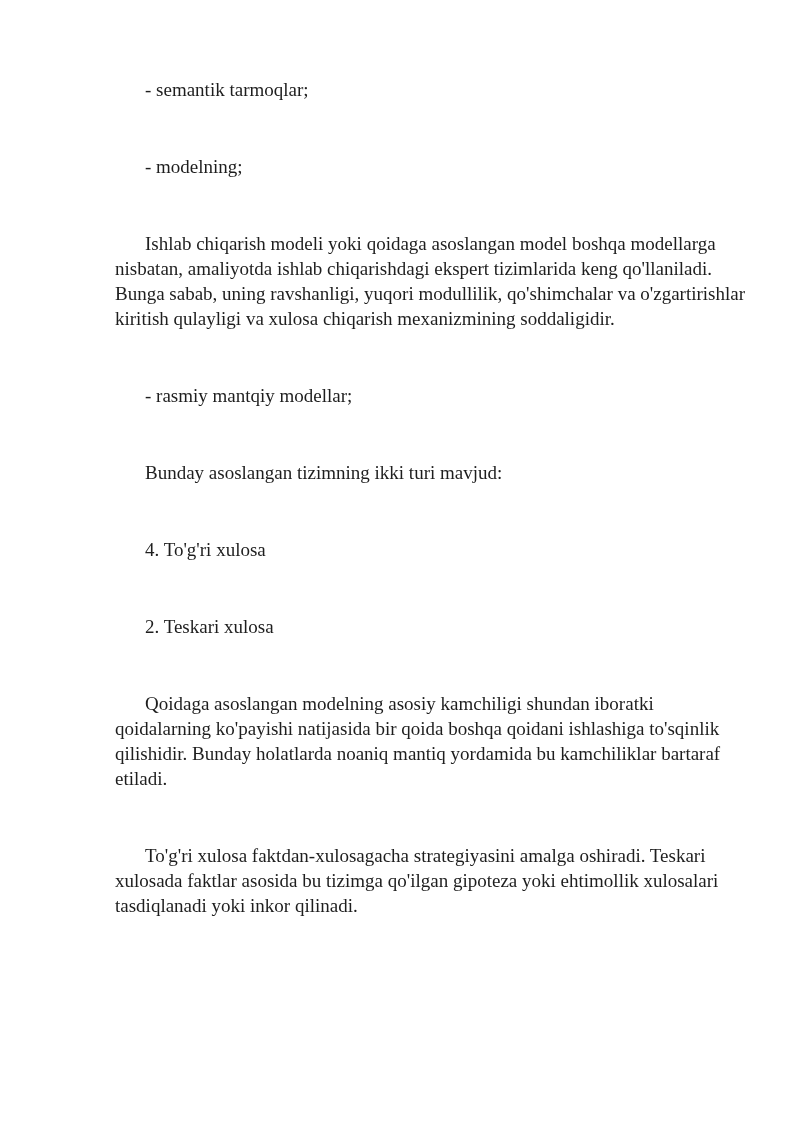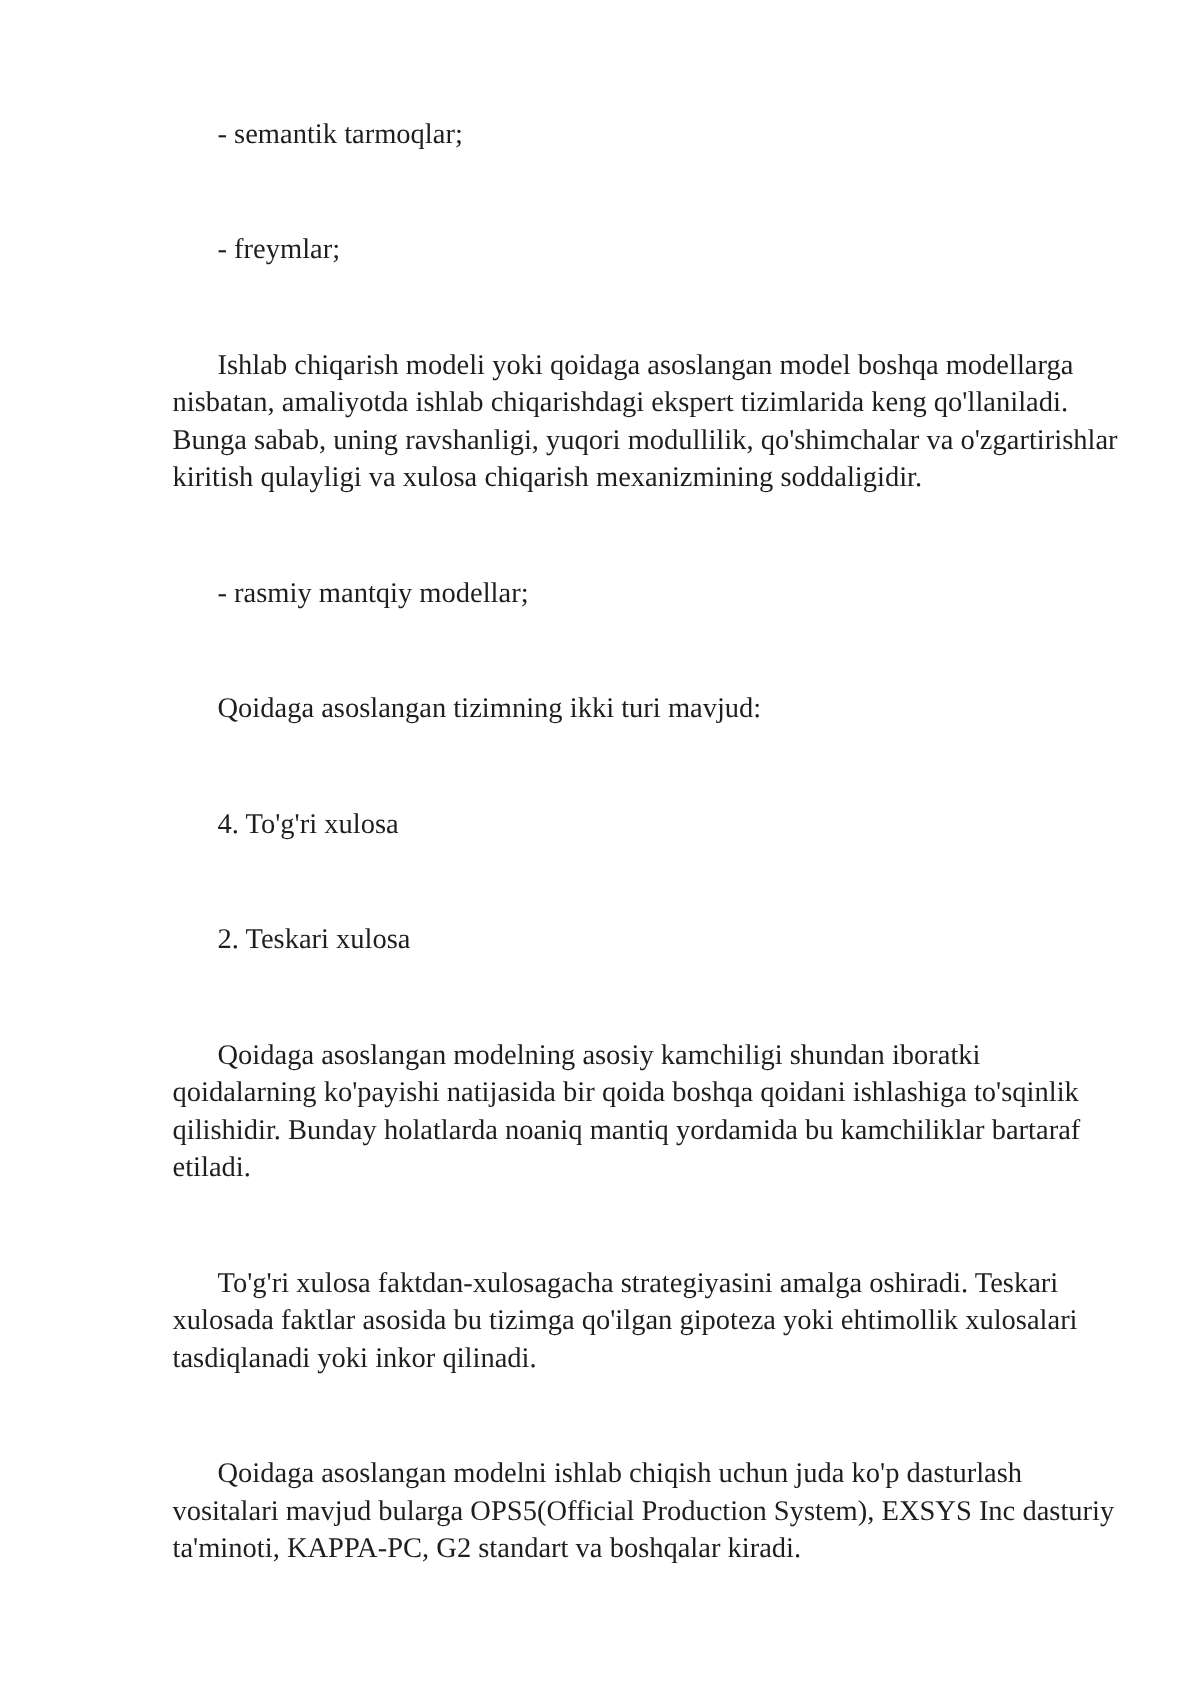--- a/index.html
+++ b/index.html
@@ -26,32 +26,29 @@
     text-align: left;
     white-space: pre-line;
     letter-spacing: 0;
   }
 </style>
 </head>
 <body>
 
 <div class="page">
   <p class="block">- semantik tarmoqlar;</p>
-  <p class="block">- freymlar;</p>
+  <p class="block">- modelning;</p>
   <p class="block">Ishlab chiqarish modeli yoki qoidaga asoslangan model boshqa modellarga
 nisbatan, amaliyotda ishlab chiqarishdagi ekspert tizimlarida keng qo'llaniladi.
 Bunga sabab, uning ravshanligi, yuqori modullilik, qo'shimchalar va o'zgartirishlar
 kiritish qulayligi va xulosa chiqarish mexanizmining soddaligidir.</p>
   <p class="block">- rasmiy mantqiy modellar;</p>
-  <p class="block">Qoidaga asoslangan tizimning ikki turi mavjud:</p>
+  <p class="block">Bunday asoslangan tizimning ikki turi mavjud:</p>
   <p class="block">4. To'g'ri xulosa</p>
   <p class="block">2. Teskari xulosa</p>
   <p class="block">Qoidaga asoslangan modelning asosiy kamchiligi shundan iboratki
 qoidalarning ko'payishi natijasida bir qoida boshqa qoidani ishlashiga to'sqinlik
 qilishidir. Bunday holatlarda noaniq mantiq yordamida bu kamchiliklar bartaraf
 etiladi.</p>
   <p class="block">To'g'ri xulosa faktdan-xulosagacha strategiyasini amalga oshiradi. Teskari
 xulosada faktlar asosida bu tizimga qo'ilgan gipoteza yoki ehtimollik xulosalari
 tasdiqlanadi yoki inkor qilinadi.</p>
-  <p class="block">Qoidaga asoslangan modelni ishlab chiqish uchun juda ko'p dasturlash
-vositalari mavjud bularga OPS5(Official Production System), EXSYS Inc dasturiy
-ta'minoti, KAPPA-PC, G2 standart va boshqalar kiradi.</p>
 </div>
 
 </body></html>

